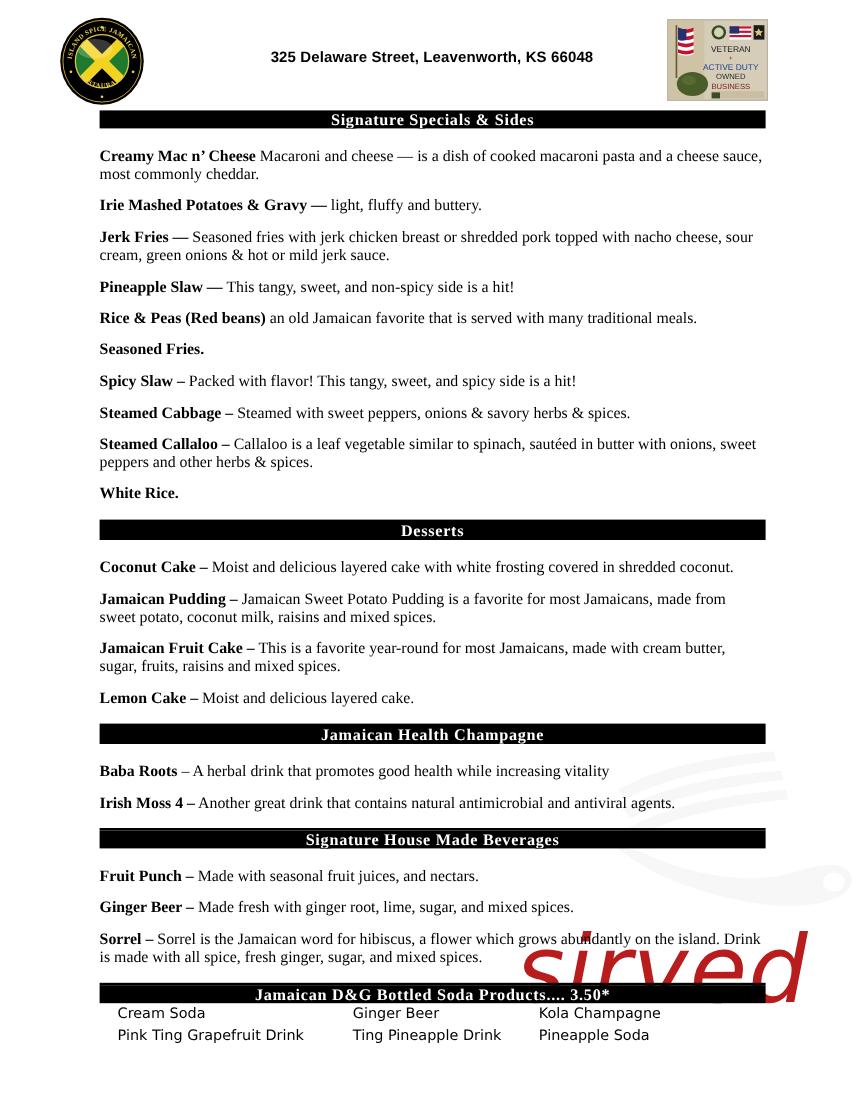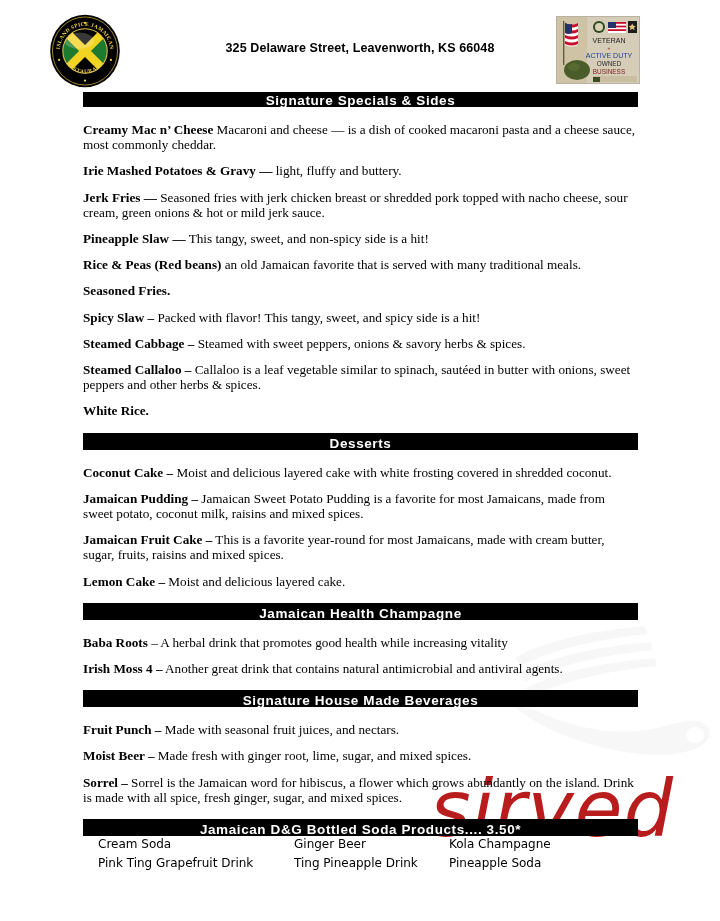--- a/index.html
+++ b/index.html
@@ -101,21 +101,21 @@
     margin: 0;
   }
   .bar {
     background: #000000;
     height: 15px;
     line-height: 15px;
     text-align: center;
     overflow: hidden;
   }
   .bar .bar-label {
-    font-family: Liberation Sans, sans-serif;
+    font-family: Liberation Serif, serif;
     font-weight: bold;
     font-size: 13.5px;
     letter-spacing: .6px;
     color: #ffffff;
     text-shadow:
        1px 0 0 #000, -1px 0 0 #000,
        0 1px 0 #000, 0 -1px 0 #000,
        1px 1px 0 #000, -1px -1px 0 #000,
        1px -1px 0 #000, -1px 1px 0 #000,
        2px 2px 0 #000;
@@ -290,21 +290,21 @@
             <p class="entry"><span class="nm">Baba Roots </span><span class="ds"> – A herbal drink that promotes good health while increasing vitality</span></p>
             <p class="entry"><span class="nm">Irish Moss 4 –</span><span class="ds"> Another great drink that contains natural antimicrobial and antiviral agents.</span></p>
           </div>
         </div>
         <div class="section">
           <div class="gap-before-bar"></div>
           <div class="rule"></div>
           <div class="bar"><span class="bar-label">Signature House Made Beverages</span></div>
           <div class="items">
             <p class="entry"><span class="nm">Fruit Punch –</span><span class="ds"> Made with seasonal fruit juices, and nectars.</span></p>
-            <p class="entry"><span class="nm">Moist Beer –</span><span class="ds"> Made fresh with ginger root, lime, sugar, and mixed spices.</span></p>
+            <p class="entry"><span class="nm">Ginger Beer –</span><span class="ds"> Made fresh with ginger root, lime, sugar, and mixed spices.</span></p>
             <p class="entry"><span class="nm">Sorrel –</span><span class="ds"> Sorrel is the Jamaican word for hibiscus, a flower which grows abundantly on the island. Drink is made with all spice, fresh ginger, sugar, and mixed spices.</span></p>
           </div>
         </div>
       </div>
 
     <div class="gap-before-bar"></div>
     <div class="rule"></div>
     <div class="bar">
       <span class="bar-label">Jamaican D&amp;G Bottled Soda Products.... 3.50*</span>
     </div>

